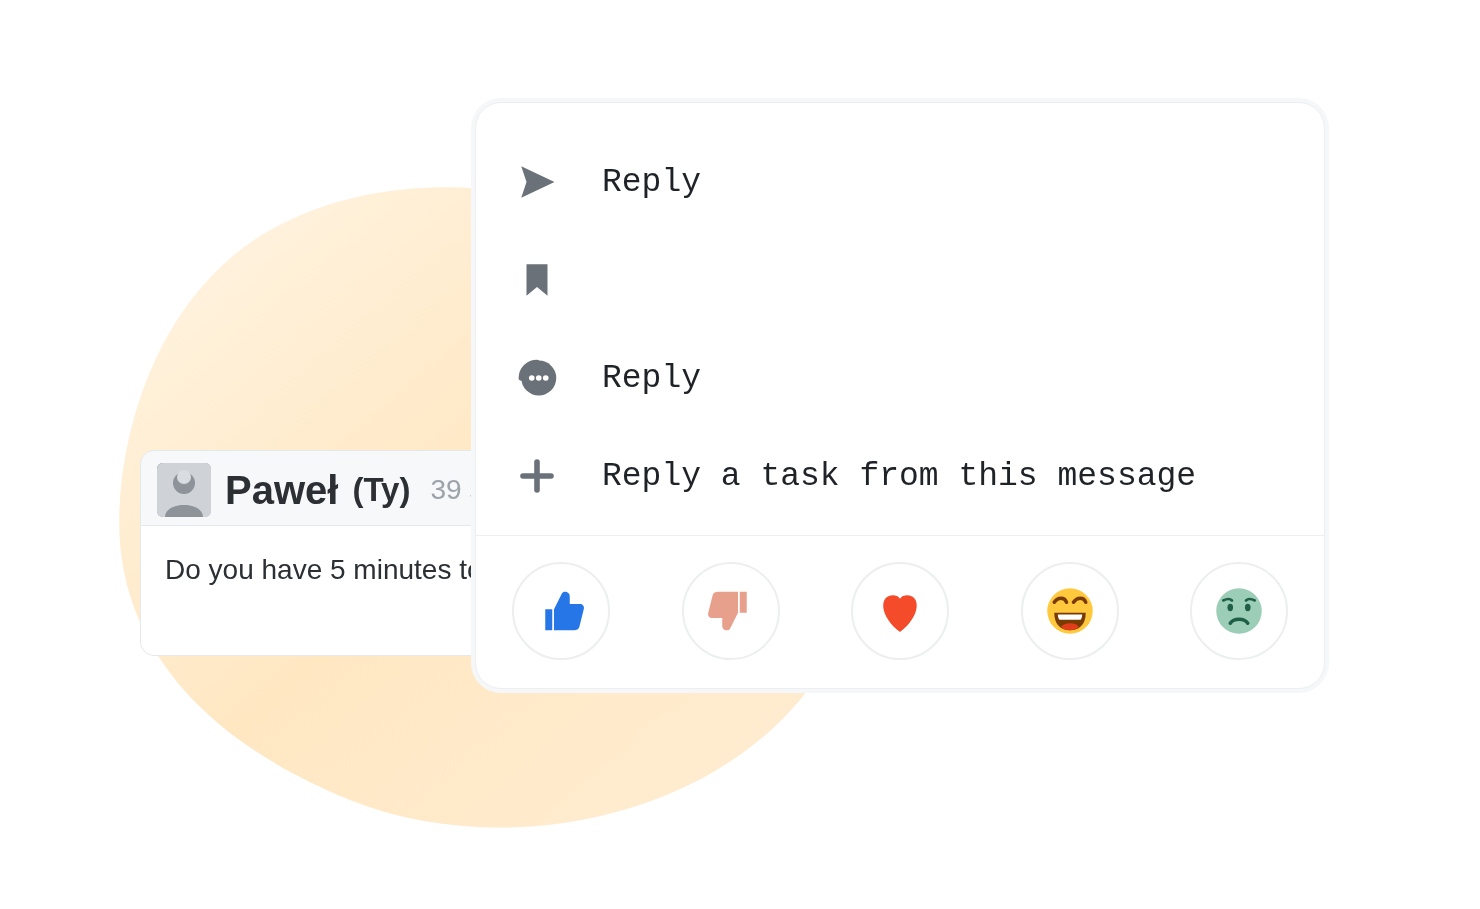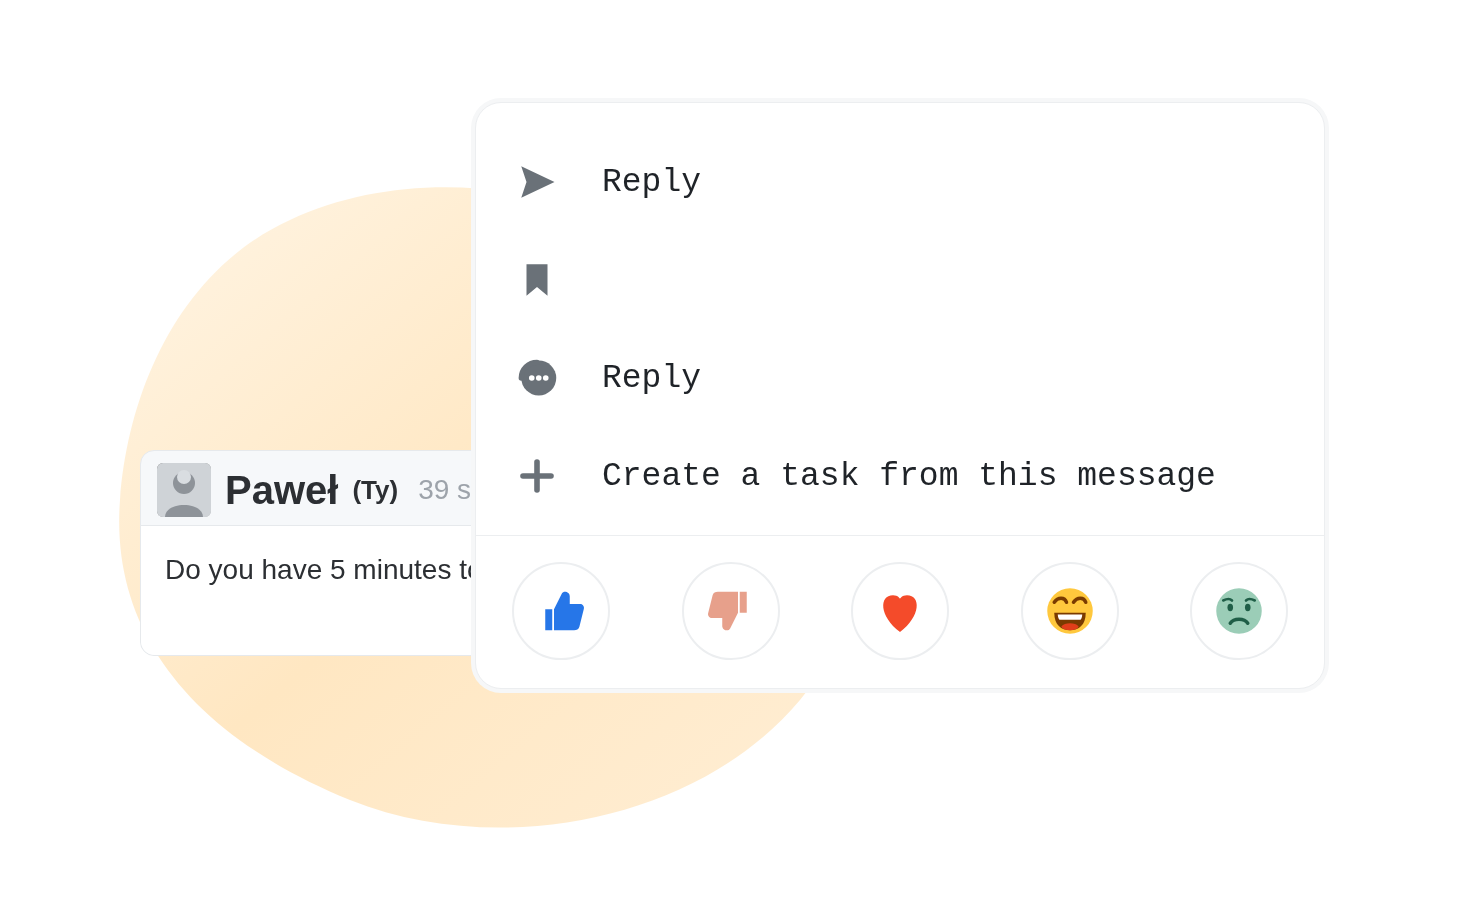--- a/index.html
+++ b/index.html
@@ -53,21 +53,21 @@
     overflow: hidden;
     flex-shrink: 0;
   }
   .avatar svg { width: 100%; height: 100%; }
   .author {
     font-size: 40px;
     font-weight: 600;
     color: #2c2f33;
   }
   .author-you {
-    font-size: 26px;
+    font-size: 33px;
     font-weight: 600;
     color: #2c2f33;
   }
   .ts {
     font-size: 28px;
     color: #9da3aa;
     margin-left: 6px;
   }
   .msg-body {
     background: #ffffff;
@@ -220,21 +220,21 @@
       <span>Reply</span>
     </div>
 
     <div class="menu-item">
       <span class="mi-icon">
         <svg viewBox="0 0 24 24" fill="none" stroke="#6a7178" stroke-width="3.2" stroke-linecap="round">
           <line x1="12" y1="4" x2="12" y2="20"></line>
           <line x1="4" y1="12" x2="20" y2="12"></line>
         </svg>
       </span>
-      <span>Create a task from this message</span>
+      <span>Reply a task from this message</span>
     </div>
 
   </div>
 
   <div class="menu-sep"></div>
 
   <div class="reactions">
 
     <div class="reaction">
       <svg viewBox="0 0 64 64">

